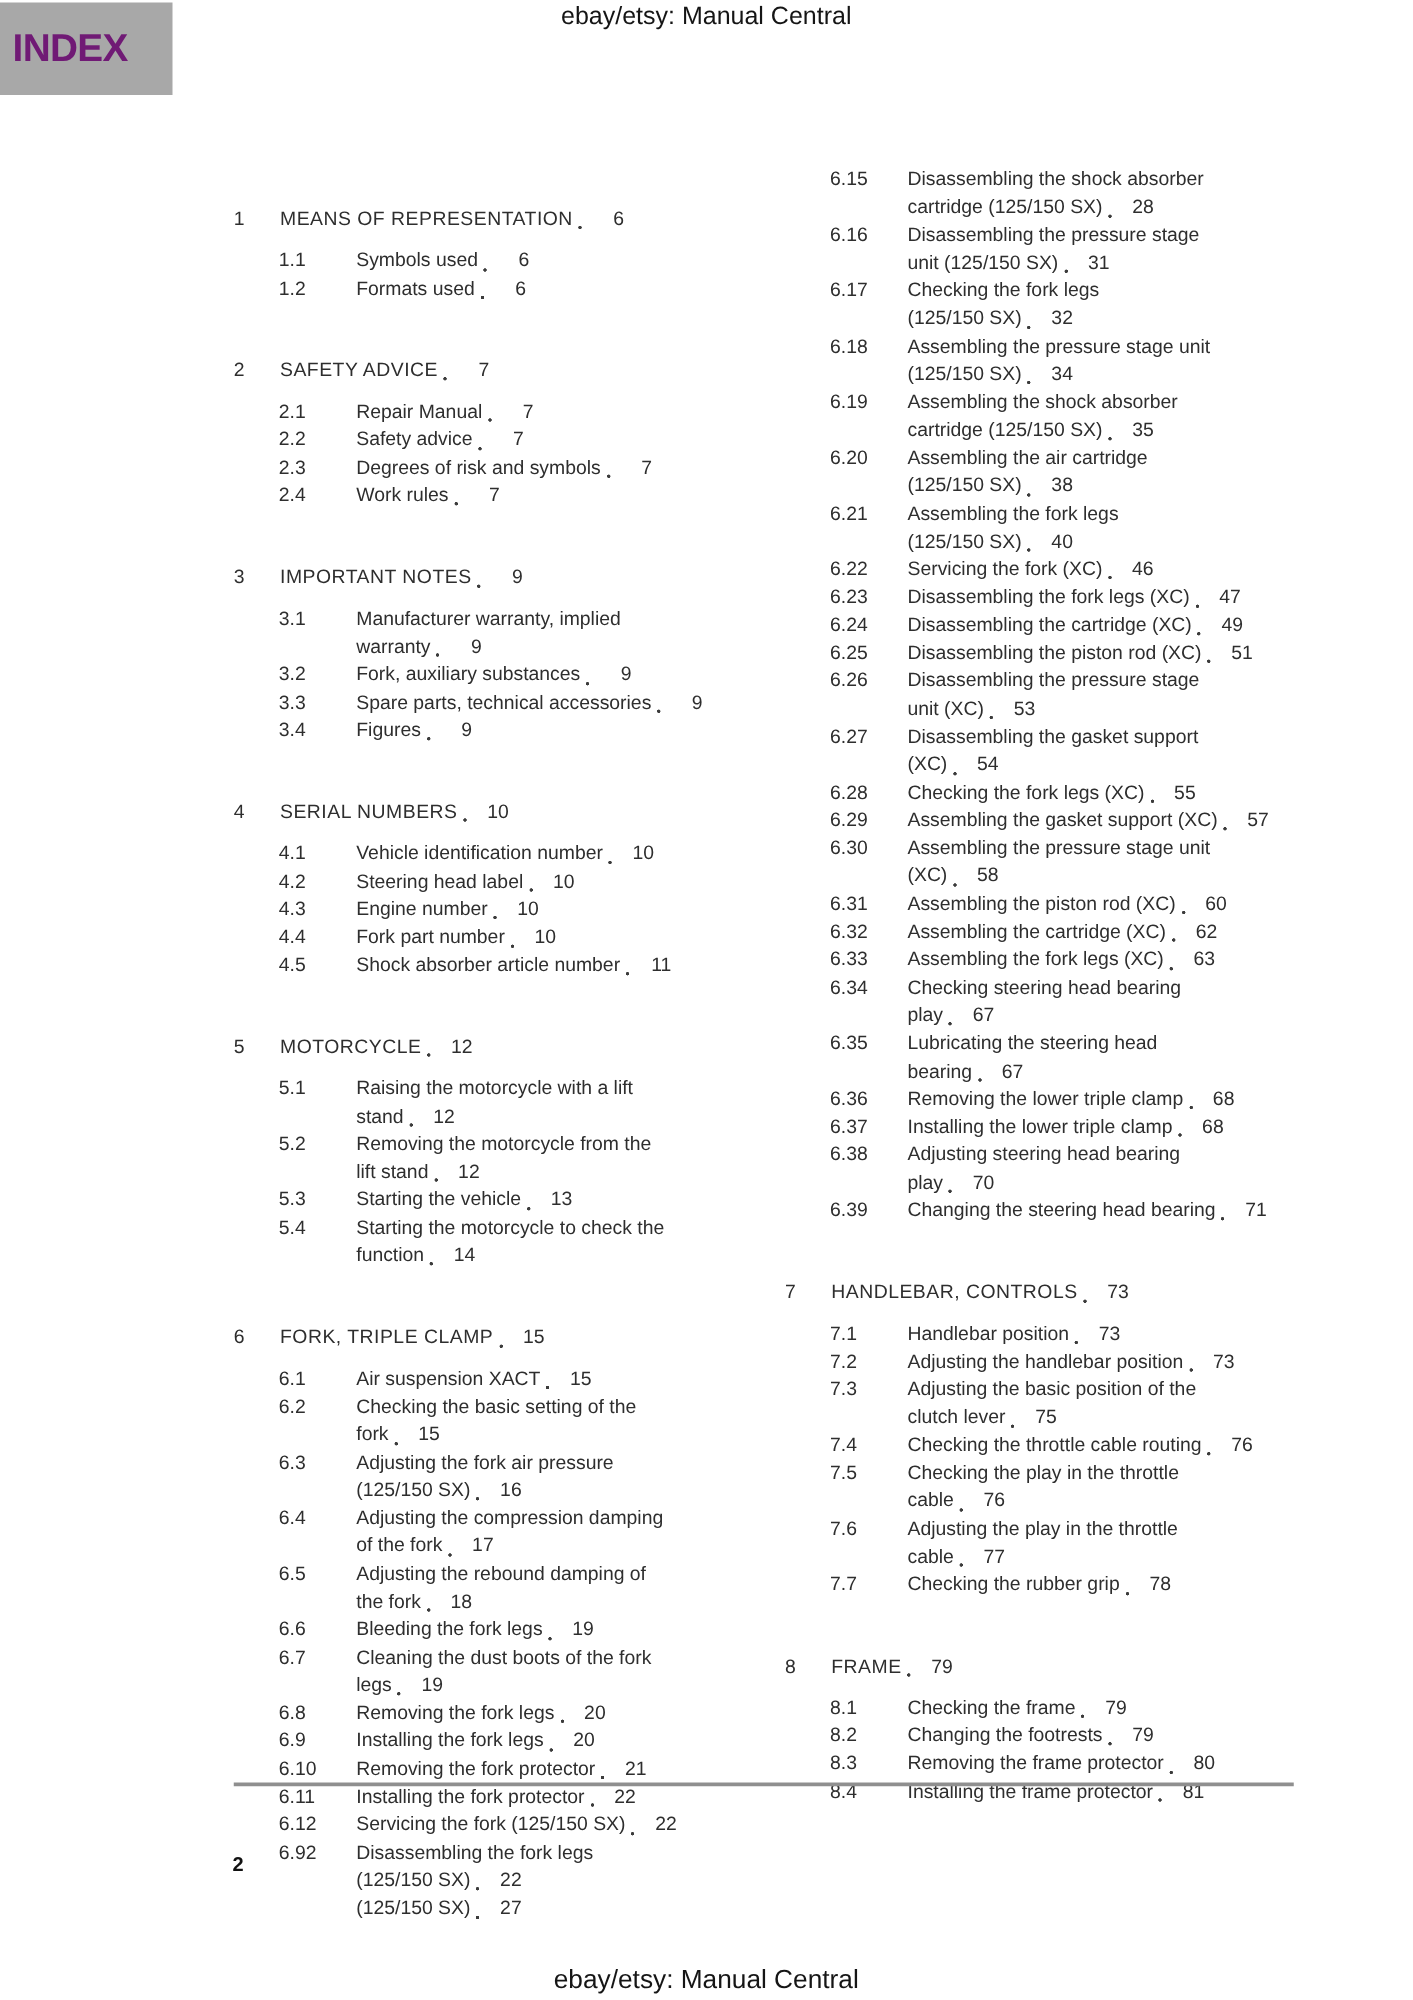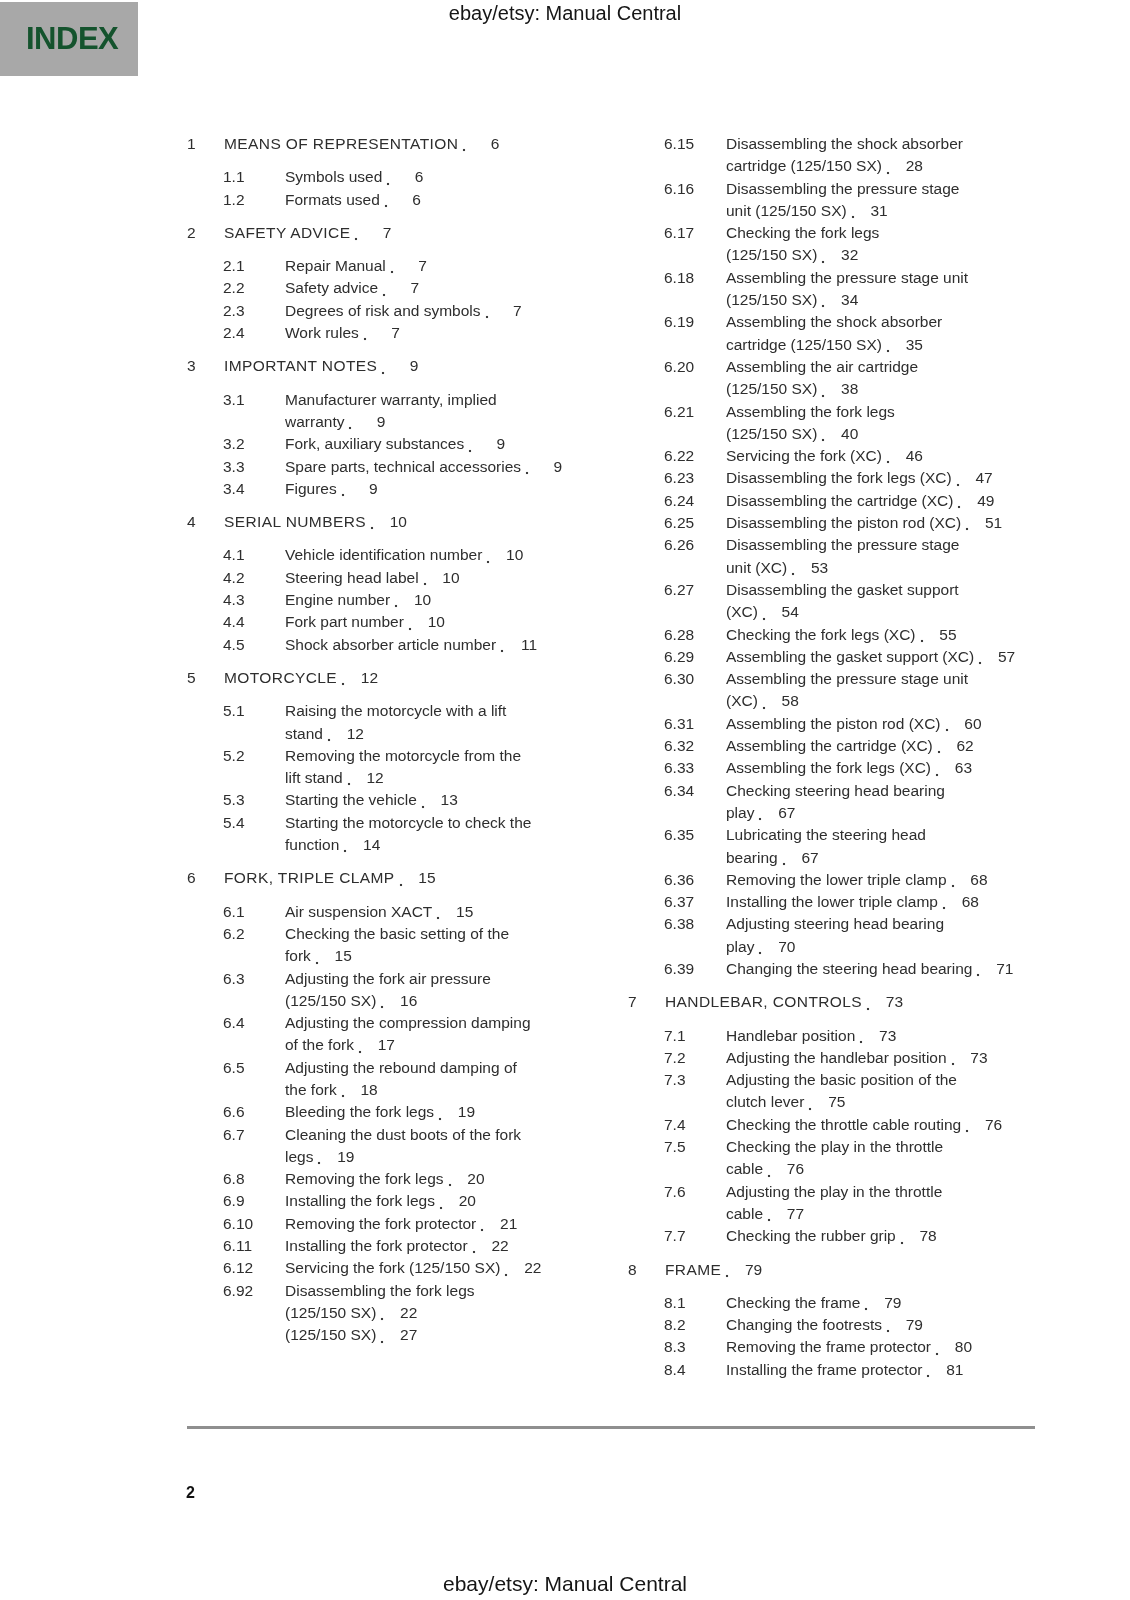--- a/index.html
+++ b/index.html
@@ -16,39 +16,39 @@
     text-align: center;
     font-size: 20px; line-height: 24px; color: #151515;
   }
   .index-box {
     position: absolute; top: 2px; left: 0;
     width: 138px; height: 74px;
     background: #a8a8a8;
     display: flex; align-items: center;
   }
   .index-box .index-label {
-    padding-left: 26px;
-    font-size: 31px; font-weight: 700; color: #14532d;
+    padding-left: 10px;
+    font-size: 31px; font-weight: 700; color: #701a75;
     letter-spacing: -0.5px;
   }
   .toc {
     position: absolute; top: 133px; left: 187px;
     width: 830px;
     display: flex; gap: 42px;
     font-size: 15.5px; line-height: 22.3px;
   }
   .toc-col { width: 399px; flex: 0 0 399px; }
   .toc-col + .toc-col { flex: 0 0 389px; width: 389px; }
   .entry.section { margin: 11px 0; }
   .entry.section:first-child { margin-top: 0; }
   .entry .line { display: flex; align-items: baseline; }
   .entry.section .num { flex: 0 0 37px; }
   .entry.item .line { padding-left: 36px; }
   .entry.item .num { flex: 0 0 62px; }
-  .entry.section .txt { letter-spacing: 0.4px; }
+  .entry.section .txt { letter-spacing: 0.4px; margin-top: 32px; }
   .txt { white-space: pre; flex: 0 1 auto; }
   .leader {
     flex: 1 1 aupx; min-width: 6px;
     height: 6px; align-self: flex-end;
     margin: 0 5px 2px 4px;
     background: radial-gradient(circle at 2px 3px, #3c3c3c 1.15px, rgba(0,0,0,0) 1.6px) repeat-x;
     background-size: 6.5px 6px;
   }
   .pg { flex: 0 0 26px; text-align: right; }
   .footer-divider {

